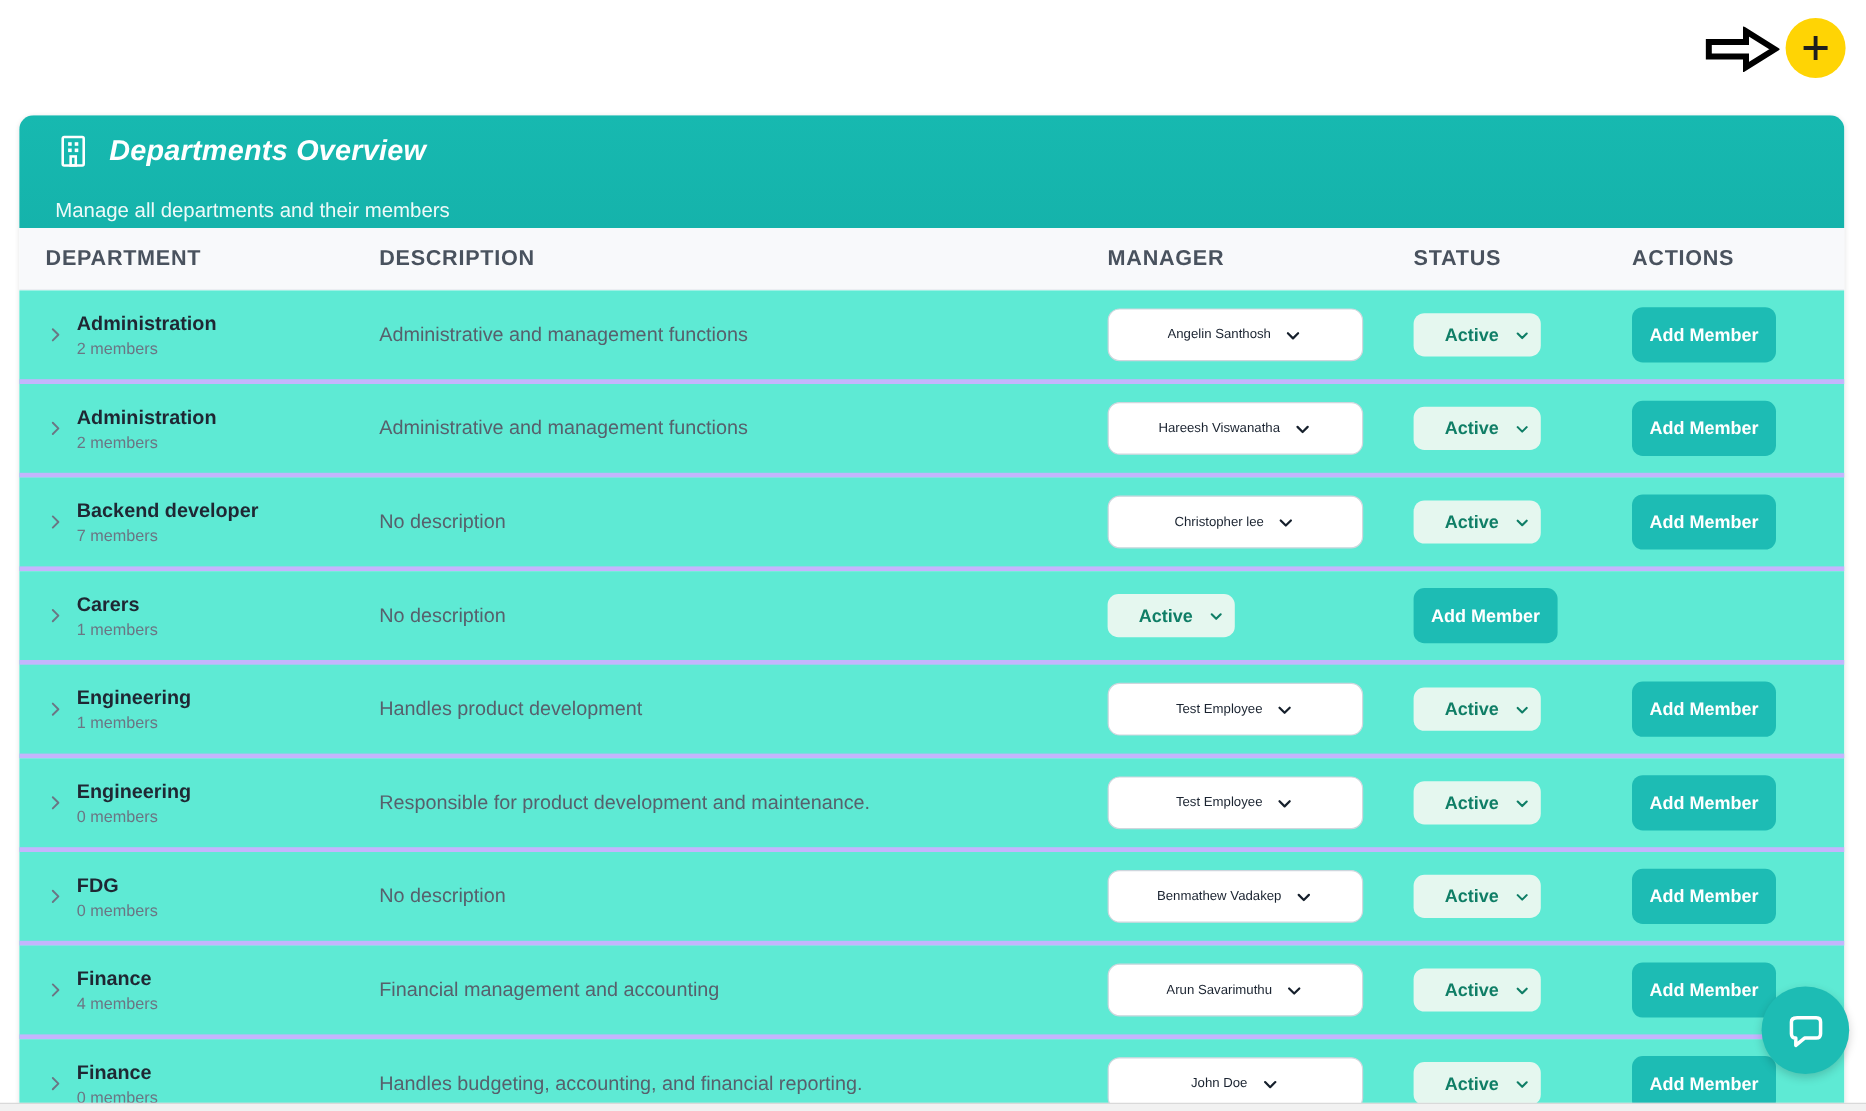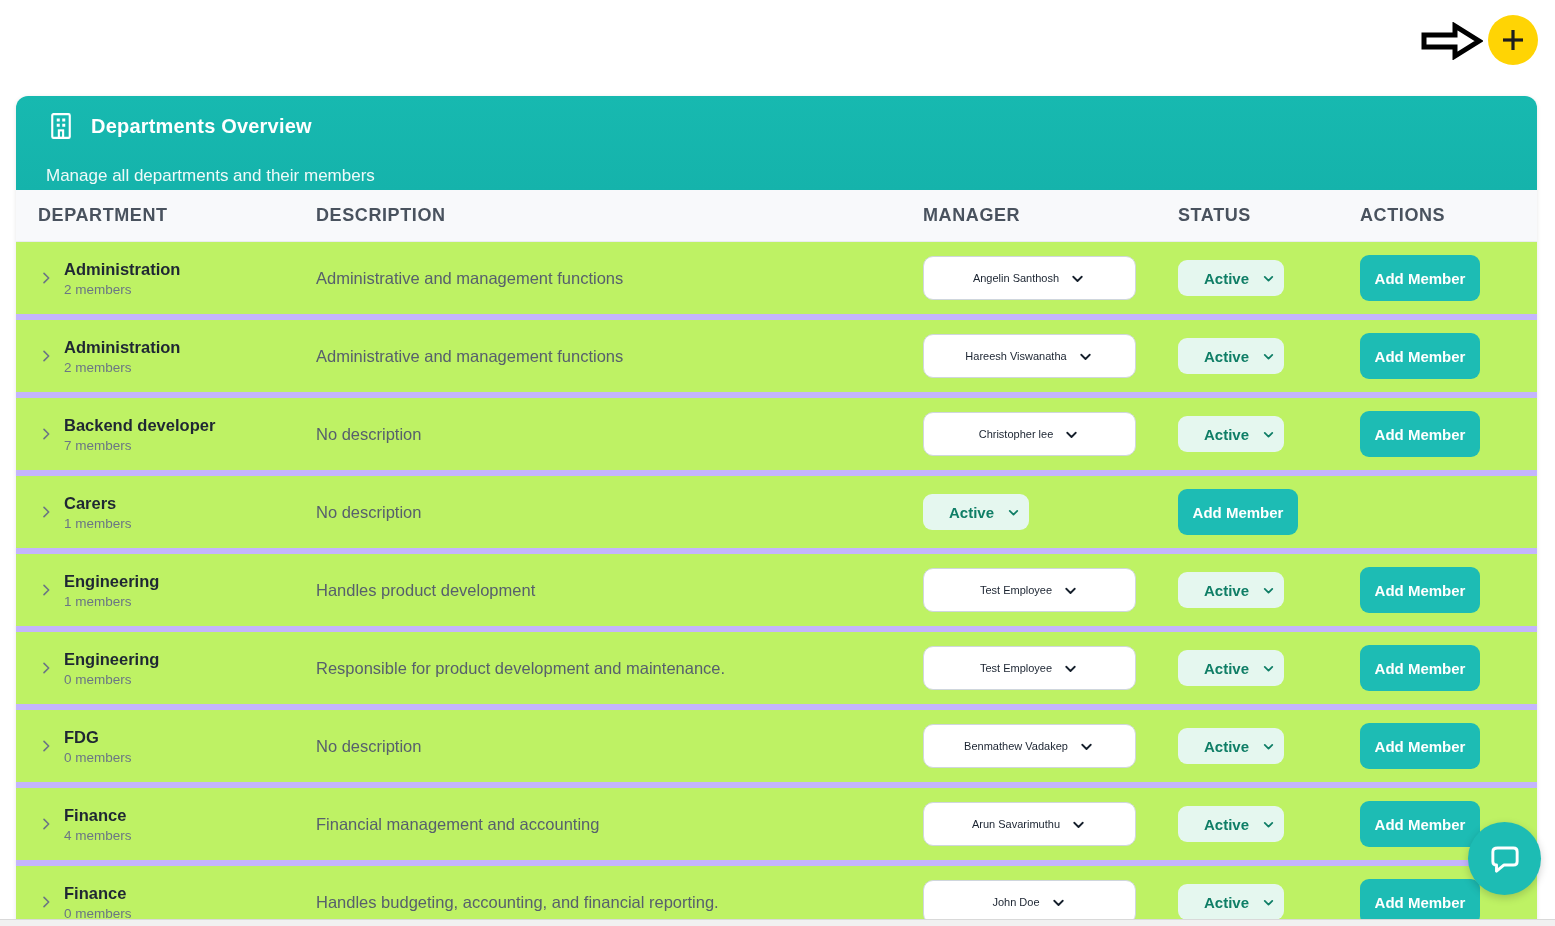--- a/index.html
+++ b/index.html
@@ -14,31 +14,31 @@
              display:flex; align-items:center; justify-content:center; }
 
   
   .card { position:absolute; left:16px; top:96px; width:1521px; height:830px;
           border-radius:12px 12px 0 0; overflow:hidden; background:#fff;
           box-shadow:0 1px 4px rgba(0,0,0,.10); }
 
   .banner { height:94px; background:linear-gradient(180deg,#17b9b0 0%,#15b3ab 100%);
             color:#fff; padding:15px 0 0 30px; }
   .banner-title-row { display:flex; align-items:center; gap:15px; }
-  .banner-title-row h1 { font-size:20px; font-weight:700; letter-spacing:.2px; }
+  .banner-title-row h1 { font-size:24px; font-weight:700; letter-spacing:.2px;font-style:italic; }
   .banner .subtitle { margin-top:25px; font-size:17px; color:rgba(255,255,255,.93); font-weight:400; }
 
   .grid { display:grid; grid-template-columns:300px 607px 255px 182px 1fr; align-items:center; }
 
   .thead { height:52px; background:#f8f9fb; border-bottom:1px solid #e9ecef;
            font-size:18px; font-weight:700; color:#49525e; letter-spacing:.6px; }
   .thead .h1 { padding-left:22px; }
 
   .tbody { background:#fff; }
-  .row { height:78px; border-bottom:6px solid #c4b5fd; background:#bef264; }
+  .row { height:78px; border-bottom:4px solid #c4b5fd; background:#5eead4; }
 
   .c-dept { display:flex; align-items:center; gap:10px; padding-left:22px; }
   .chev { width:16px; height:16px; flex:0 0 16px; display:flex; align-items:center; cursor:pointer; }
   .dept-name { font-size:16.5px; font-weight:700; color:#1f2733; }
   .dept-members { font-size:13.5px; color:#6b7684; margin-top:3px; }
   .c-desc { font-size:16.5px; color:#57606c; padding-right:30px; }
 
   .mgr-select { width:213px; height:44px; background:#fff; border:1px solid #cfd6dd; border-radius:10px;
                 display:flex; align-items:center; justify-content:center; gap:10px;
                 cursor:pointer; padding:0 10px; }

